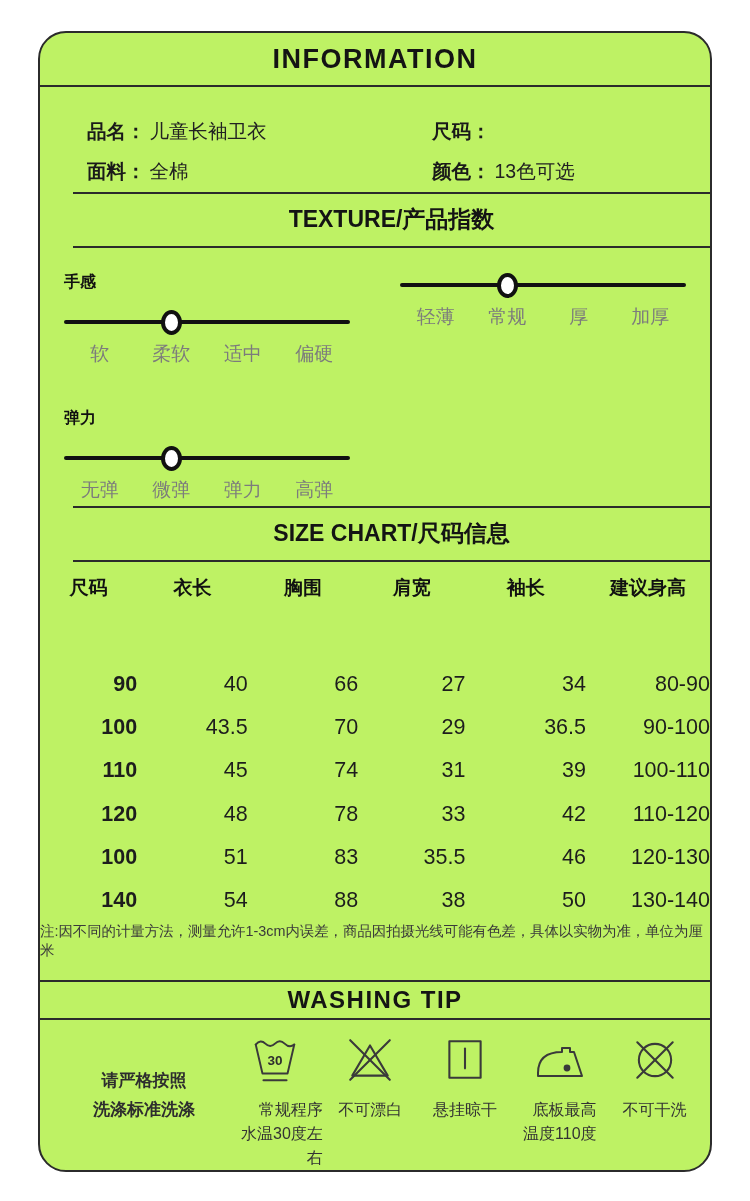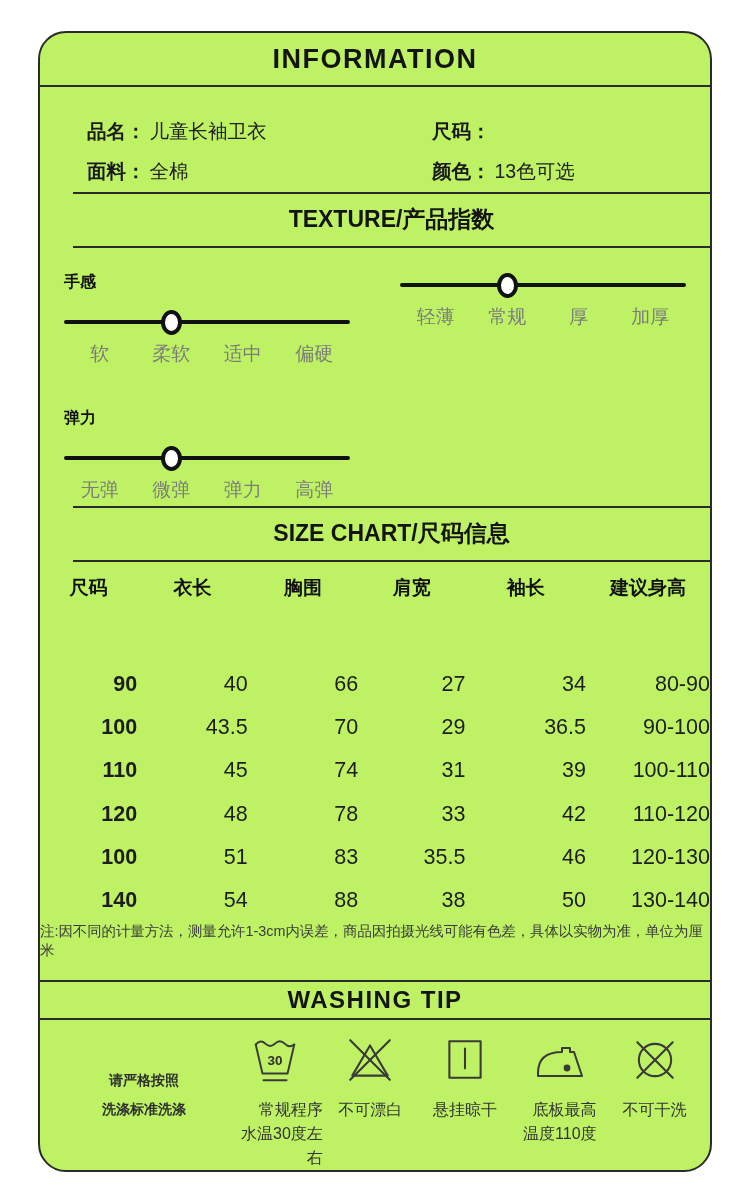--- a/index.html
+++ b/index.html
@@ -50,21 +50,21 @@
   .tbody { margin-top:62px; }
   .trow { height:43.2px; align-items:center; }
   .trow div { text-align:right; font-size:21.5px; color:#1d1d1d; }
   .trow div:first-child { font-weight:700; }
   .note { margin-top:auto; margin-bottom:20px; text-align:left;
           font-size:14.4px; color:#3a3a3a; }
 
   
   .washing-section { flex:1; display:flex; padding:14px 8px 0 20px; }
   .wash-intro { width:168px; align-self:center; margin-bottom:14px; text-align:center;
-                font-size:14px; font-weight:600; color:#2e2e2e; line-height:29px; }
+                font-size:17px; font-weight:600; color:#2e2e2e; line-height:29px; }
   .wash-item { flex:1; display:flex; flex-direction:column; align-items:center; }
   .wash-icon { height:52px; display:flex; align-items:center; justify-content:center; }
   .wash-label { margin-top:12px; text-align:right; font-size:16px; color:#333; line-height:24px; }
   svg .ln { fill:none; stroke:#3a3a3a; stroke-width:2; stroke-linecap:round; stroke-linejoin:round; }
   svg .num { font-size:14px; font-weight:600; fill:#2e2e2e; font-family:"Liberation Sans",sans-serif; }
 </style>
 </head>
 <body>
 
 <div class="card">

